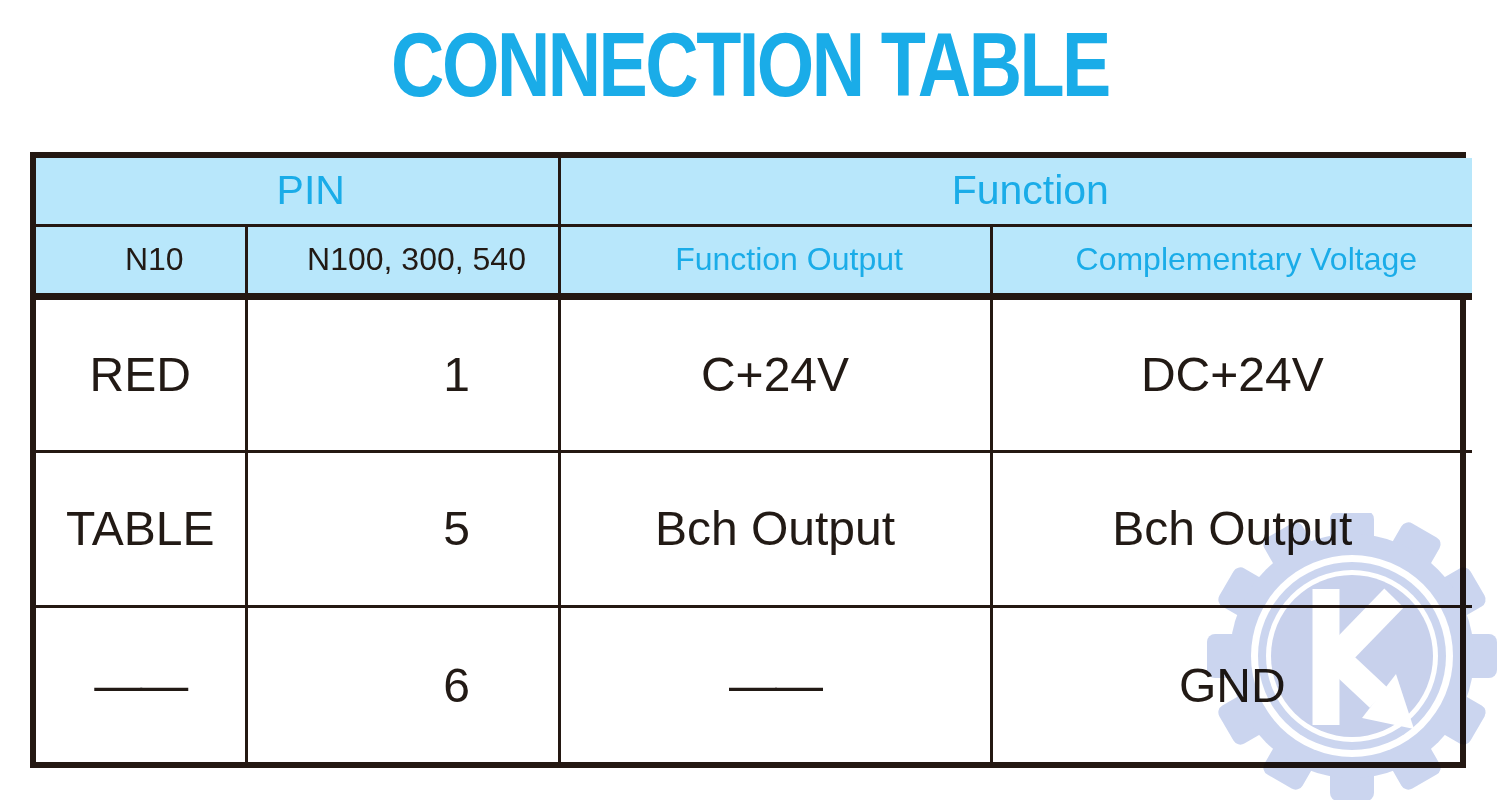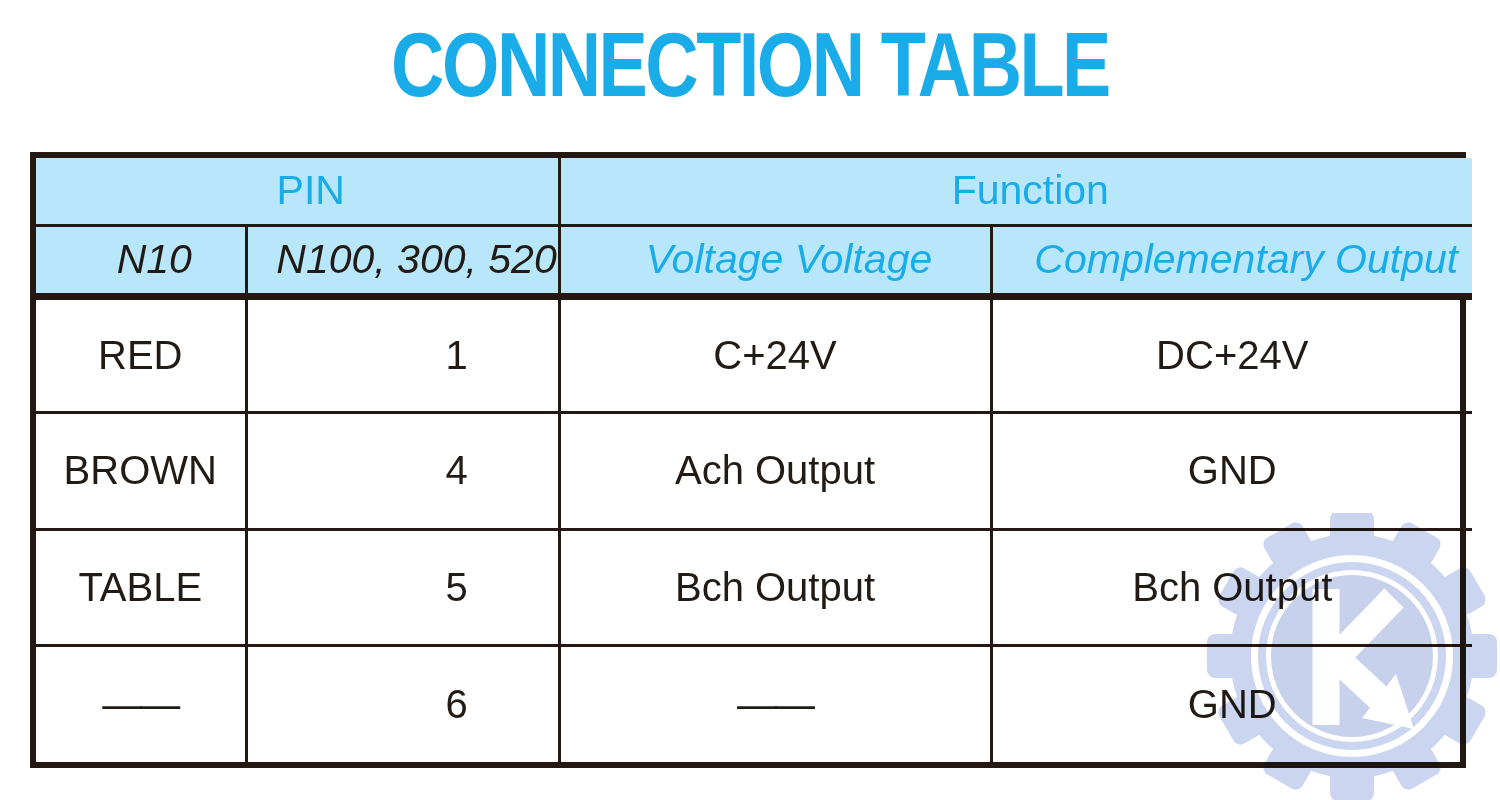--- a/index.html
+++ b/index.html
@@ -44,40 +44,40 @@
   table{
     width:100%;
     height:100%;
     border-collapse:collapse;
     table-layout:fixed;
   }
   th,td{
     border:3px solid var(--border);
     text-align:center;
     vertical-align:middle;
-    font-size:40px;
+    font-size:48px;
     font-weight:400;
     padding:0;
   }
   
   tr > *:first-child{border-left:none;}
   tr > *:last-child{border-right:none;}
   thead tr:first-child > *{border-top:none;}
   tbody tr:last-child > td{border-bottom:none;}
   thead th{
     background:var(--header-bg);
     color:var(--accent);
     padding-left:28px;
   }
   thead tr.sub-header th{
     border-bottom:7px solid var(--border);
   }
   thead th.dark-label{color:var(--text);}
   thead tr.group-header th{height:67px;font-size:41px;}
-  thead tr.sub-header th{height:71px;font-size:41px;font-style:italic;}
+  thead tr.sub-header th{height:71px;font-size:32px;}
   tbody tr{height:78px;}
   td.pin-col{padding-left:108px;}
   td.dash-cell{letter-spacing:-2px;}
   
   .watermark{
     position:absolute;
     left:1206px;
     top:513px;
     width:292px;
     height:287px;
@@ -99,37 +99,31 @@
       <col style="width:432px">
       <col style="width:481px">
     </colgroup>
     <thead>
       <tr class="group-header">
         <th colspan="2">PIN</th>
         <th colspan="2">Function</th>
       </tr>
       <tr class="sub-header">
         <th class="dark-label">N10</th>
-        <th class="dark-label">N100, 300, 520</th>
-        <th>Voltage Voltage</th>
-        <th>Complementary Output</th>
+        <th class="dark-label">N100, 300, 540</th>
+        <th>Function Output</th>
+        <th>Complementary Voltage</th>
       </tr>
     </thead>
     <tbody>
       <tr>
         <td>RED</td>
         <td class="pin-col">1</td>
         <td>C+24V</td>
         <td>DC+24V</td>
-      </tr>
-      <tr>
-        <td>BROWN</td>
-        <td class="pin-col">4</td>
-        <td>Ach Output</td>
-        <td>GND</td>
       </tr>
       <tr>
         <td>TABLE</td>
         <td class="pin-col">5</td>
         <td>Bch Output</td>
         <td>Bch Output</td>
       </tr>
       <tr>
         <td class="dash-cell">——</td>
         <td class="pin-col">6</td>

